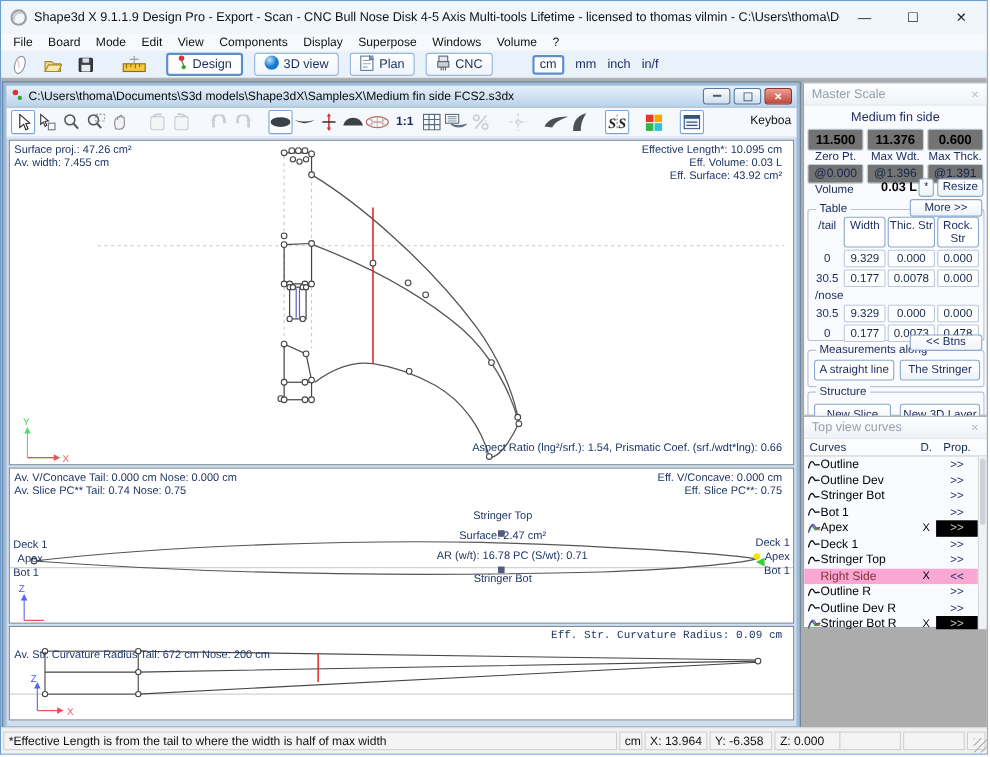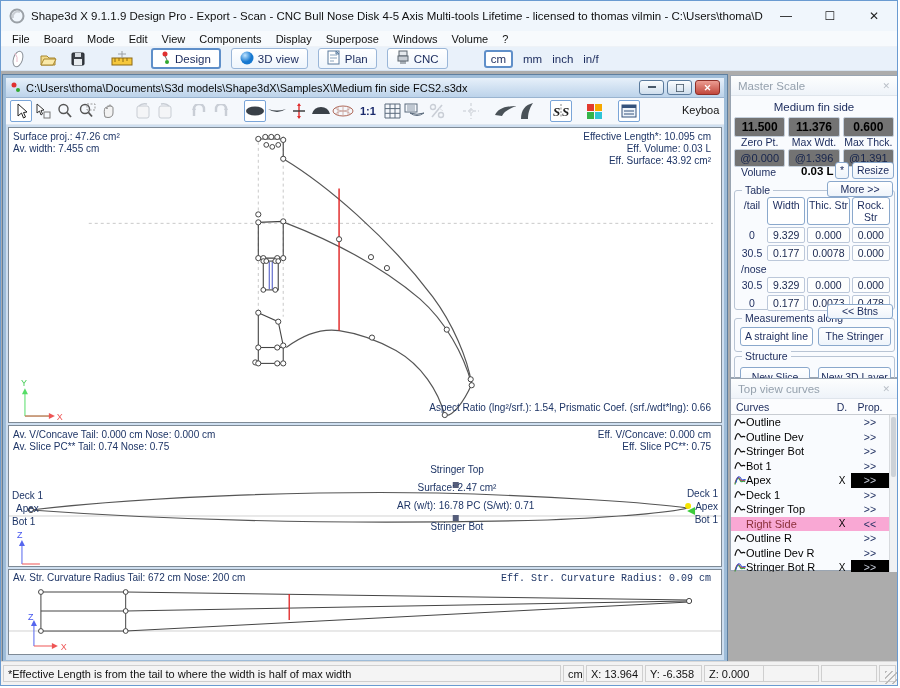--- a/index.html
+++ b/index.html
@@ -498,21 +498,21 @@
             </g>
             <g>
               <path d="M25 76 V54" stroke="#5566ee" fill="none"></path>
               <path d="M22 56 L25 50 L28 56 Z" fill="#5566ee"></path>
               <path d="M25 76 H45" stroke="#ee5555" fill="none"></path>
               <path d="M43 73 L49 76 L43 79 Z" fill="#ee5555"></path>
               <text x="19" y="50" font-size="9" fill="#4455ee">Z</text>
               <text x="52" y="80" font-size="9" fill="#ee5555">X</text>
             </g>
           </svg>
-          <div class="ann" style="left:4px; top:2px;">Av. Str. Curvature Radius Tail: 672 cm Nose: 200 cm</div>
+          <div class="ann" style="left:4px; top:20px;">Av. Str. Curvature Radius Tail: 672 cm Nose: 200 cm</div>
           <div class="ann r" style="right:10px; top:3px;font-family:Liberation Mono, monospace;">Eff. Str. Curvature Radius: 0.09 cm</div>
         </div>
       </div>
     </div>
 
     <div class="side-panel" style="left:729px; top:4px; width:168px; height:303px;">
       <div class="sp-header">
         <span class="sp-title">Master Scale</span>
         <span class="sp-close">✕</span>
       </div>

